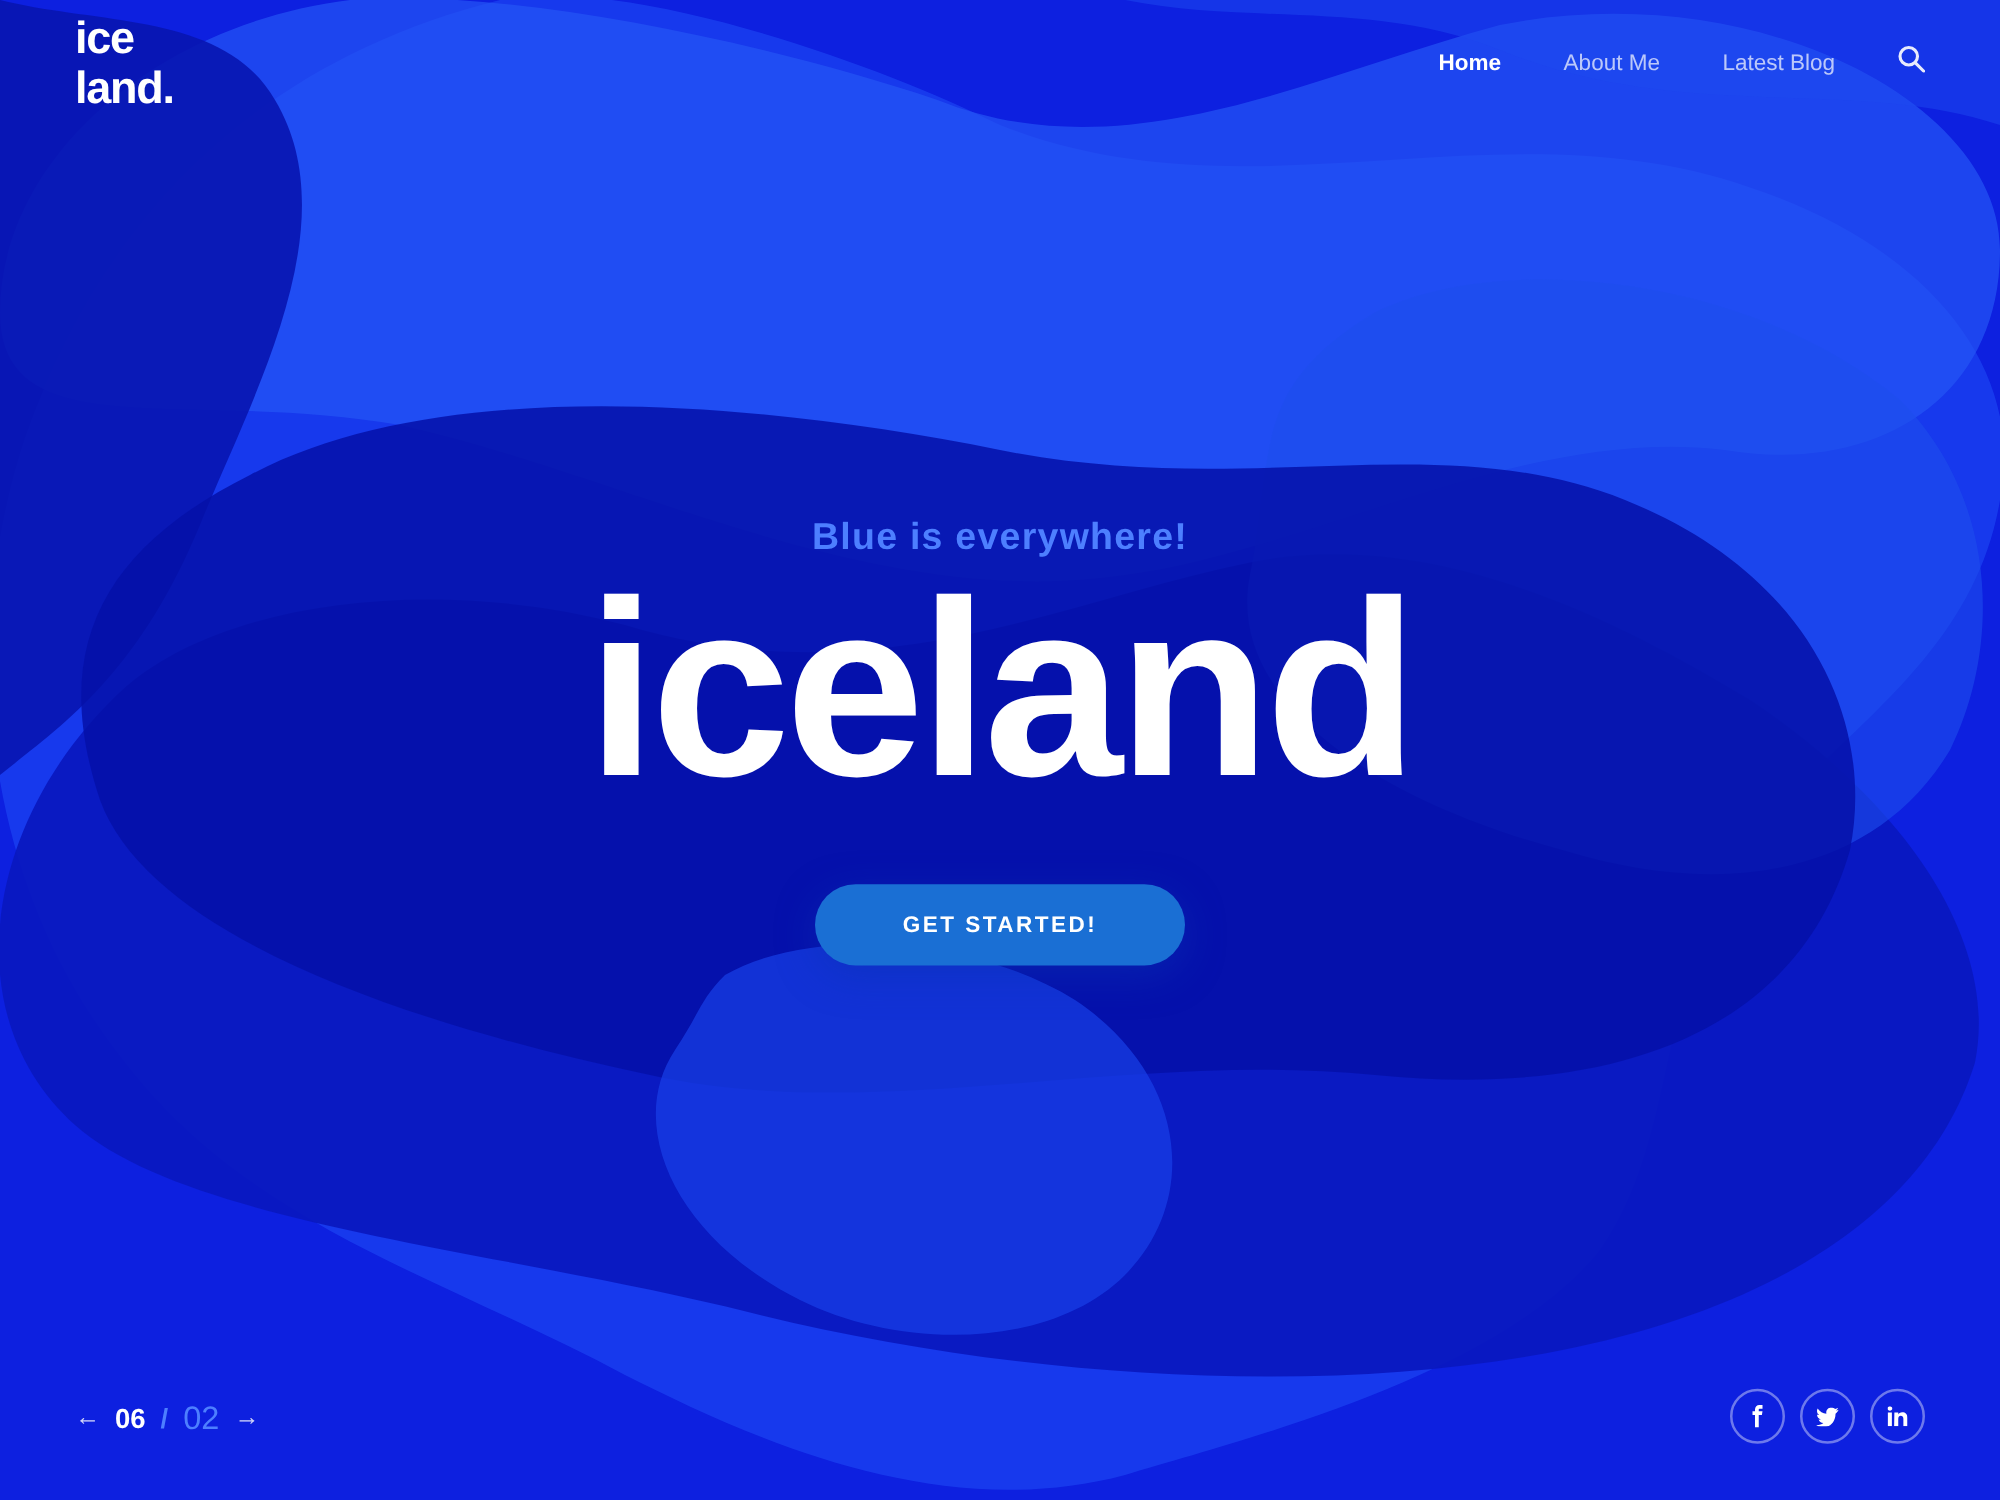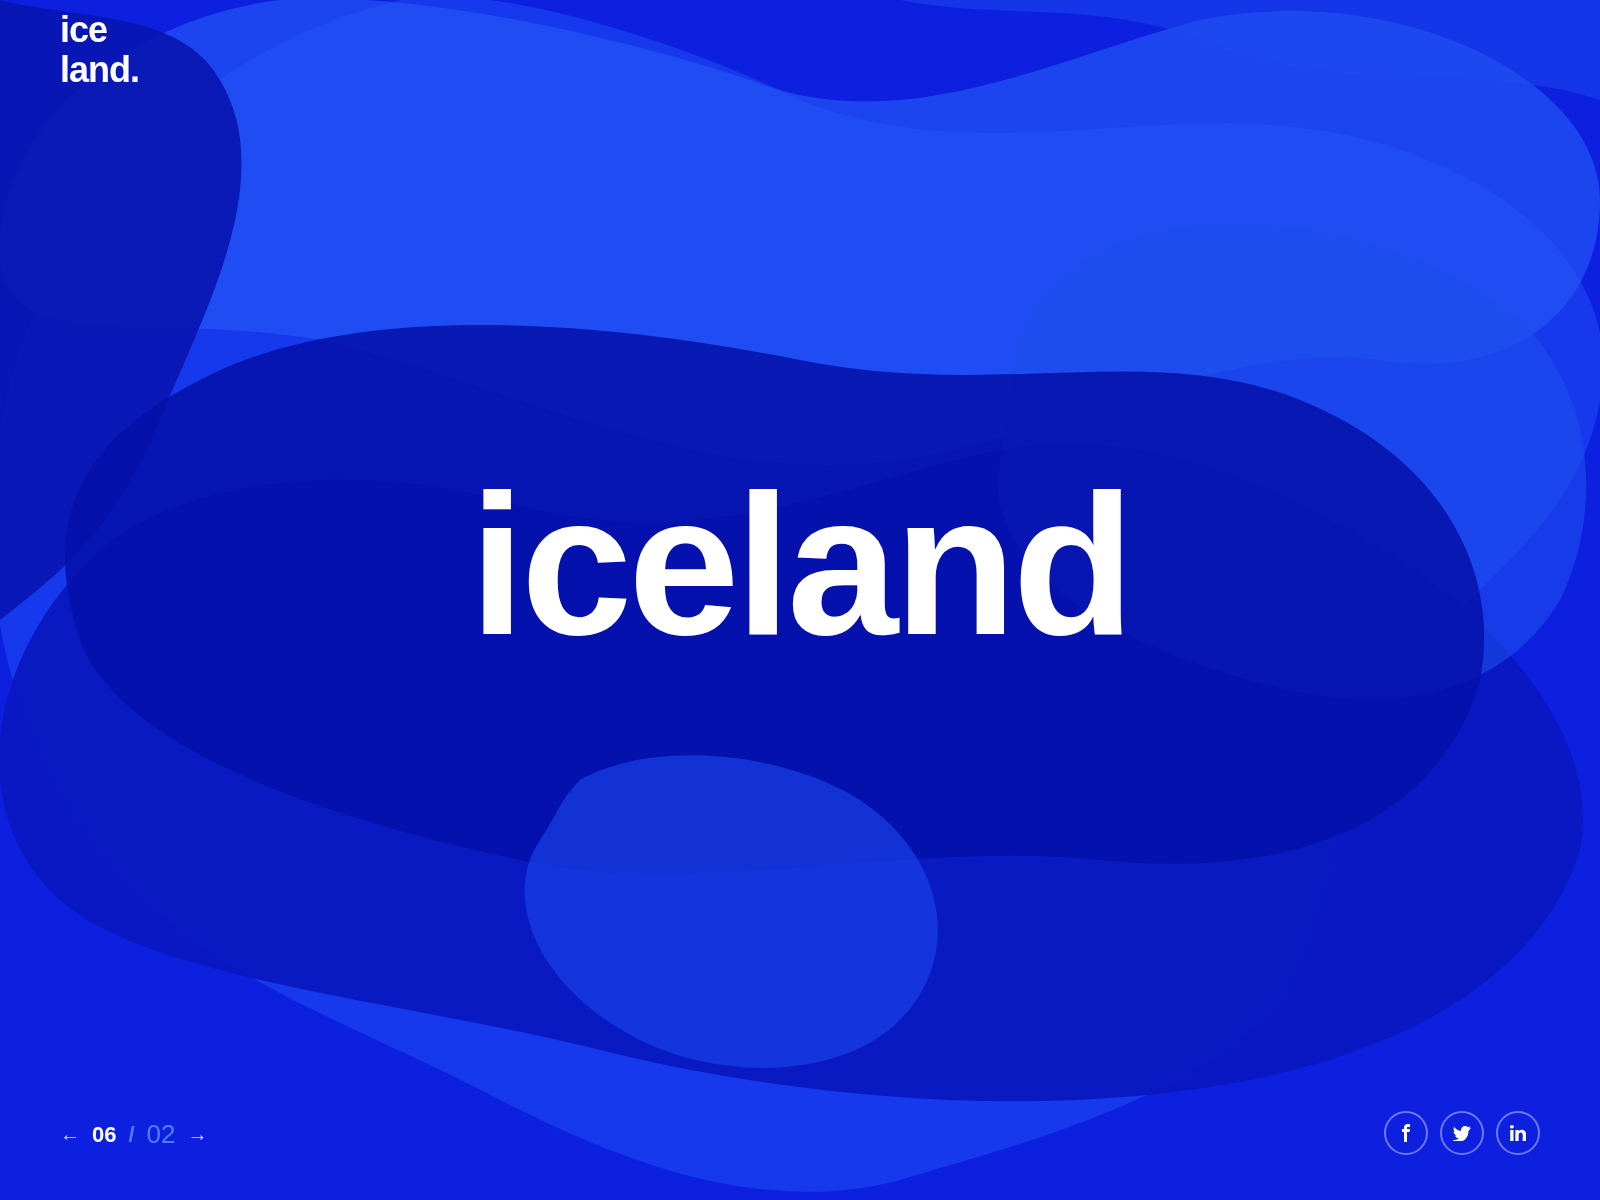--- a/index.html
+++ b/index.html
@@ -223,24 +223,45 @@
 
     <path d="M900,0 C1000,20 1100,0 1200,40 C1350,100 1480,60 1600,100 L1600,0 Z" fill="#1e4af0" opacity="0.5"></path>
   </svg>
 </div>
 
 <nav>
   <div class="logo">
     <span>ice</span>
     <span>land.</span>
   </div>
+  <ul class="nav-links">
+    <li class="active">
+      <a href="#">Home</a>
+    </li>
+    <li>
+      <a href="#">About Me</a>
+    </li>
+    <li>
+      <a href="#">Latest Blog</a>
+    </li>
+    <li>
+      <span class="nav-search">
+        <svg width="22" height="22" viewBox="0 0 22 22" fill="none" xmlns="http://www.w3.org/2000/svg">
+          <circle cx="9" cy="9" r="7" stroke="white" stroke-width="2.5" fill="none"></circle>
+          <line x1="14.5" y1="14.5" x2="21" y2="21" stroke="white" stroke-width="2.5" stroke-linecap="round"></line>
+        </svg>
+      </span>
+    </li>
+  </ul>
 </nav>
 
 <div class="hero-content">
+  <p class="hero-subtitle">Blue is everywhere!</p>
   <h1 class="hero-title">iceland</h1>
+  <button class="cta-button">GET STARTED!</button>
 </div>
 
 <div class="pagination">
   <span class="arrow">←</span>
   <span class="current">06</span>
   <span class="separator">/</span>
   <span class="total">02</span>
   <span class="arrow">→</span>
 </div>
 

